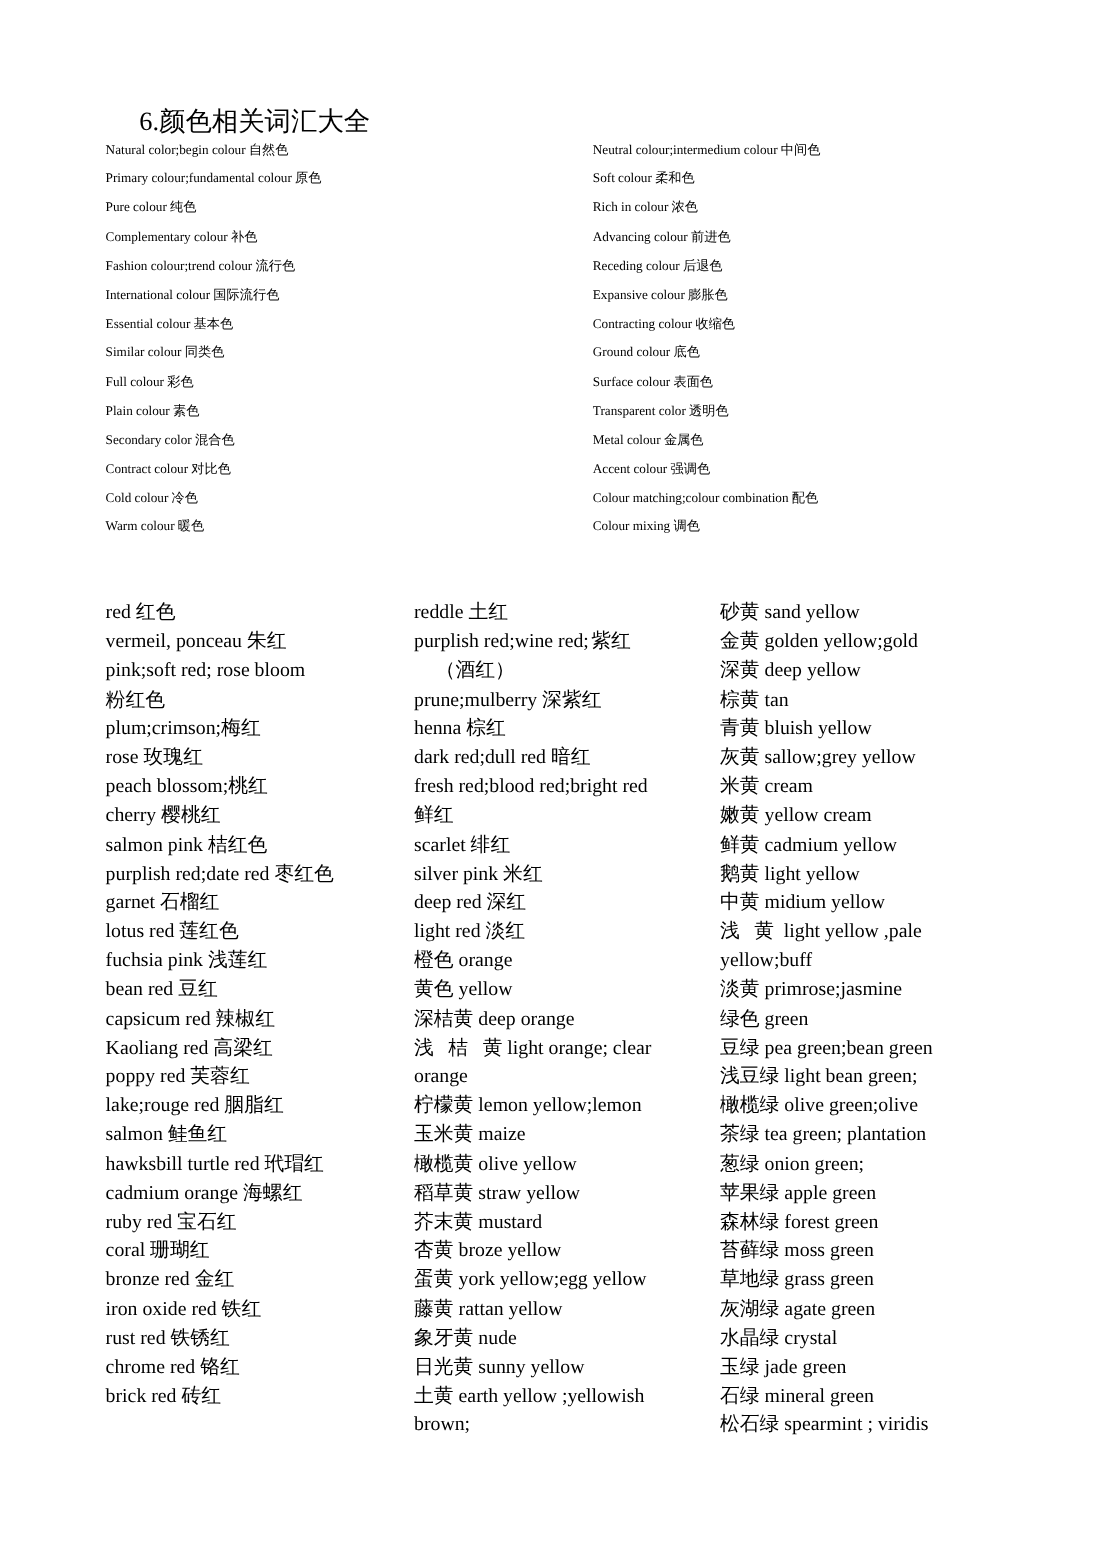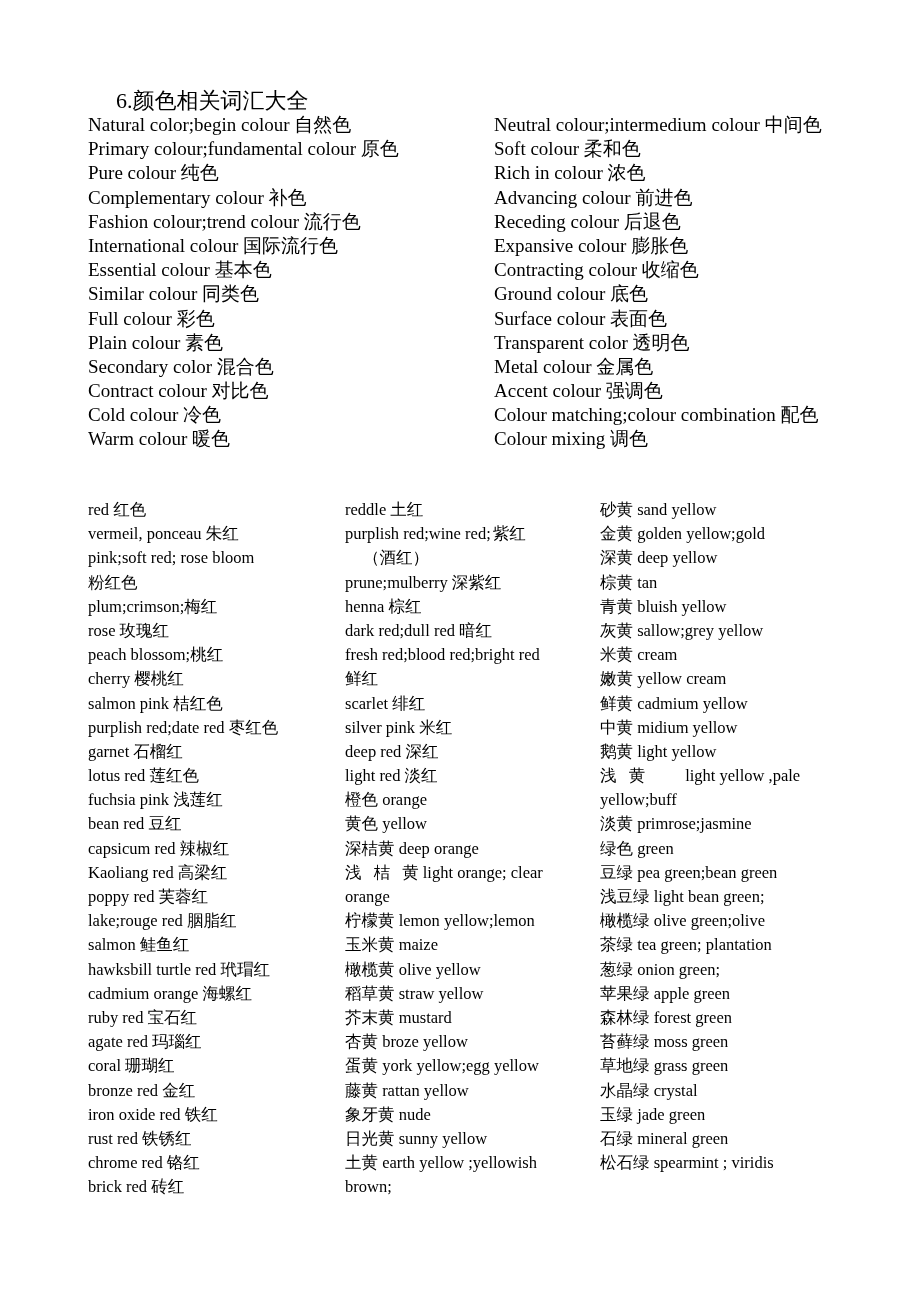--- a/index.html
+++ b/index.html
@@ -36,21 +36,21 @@
   
   .sec1 {
     position: absolute;
     left: 0;
     top: 113px;
     width: 920px;
   }
   .sec1-col {
     position: absolute;
     top: 0;
-    font-size: 19px;
+    font-size: 11px;
     line-height: 24.2px;
   }
   .sec1-col.left  { left: 88px;  width: 390px; }
   .sec1-col.right { left: 494px; width: 430px; }
 
   .sec1-line {
     white-space: nowrap;
     height: 24.2px;
   }
 
@@ -138,21 +138,20 @@
         <div class="sec2-line">fuchsia pink  浅莲红</div>
         <div class="sec2-line">bean red  豆红</div>
         <div class="sec2-line">capsicum red 辣椒红</div>
         <div class="sec2-line">Kaoliang red  高梁红</div>
         <div class="sec2-line">poppy red  芙蓉红</div>
         <div class="sec2-line">lake;rouge red 胭脂红</div>
         <div class="sec2-line">salmon  鲑鱼红</div>
         <div class="sec2-line">hawksbill turtle red  玳瑁红</div>
         <div class="sec2-line">cadmium orange  海螺红</div>
         <div class="sec2-line">ruby red  宝石红</div>
-        <div class="sec2-line">agate red  玛瑙红</div>
         <div class="sec2-line">coral 珊瑚红</div>
         <div class="sec2-line">bronze red 金红</div>
         <div class="sec2-line">iron oxide red 铁红</div>
         <div class="sec2-line">rust red 铁锈红</div>
         <div class="sec2-line">chrome red 铬红</div>
         <div class="sec2-line">brick red 砖红</div>
       </div>
     <div class="sec2-col c2" id="sec2-c2">
         <div class="sec2-line">reddle  土红</div>
         <div class="sec2-line"><div class="sec2-line" style="display: inline;">purplish red;wine red;</div><div class="sec2-line" style="display: inline; margin-left: 2px;">紫红</div></div>
@@ -187,35 +186,36 @@
     <div class="sec2-col c3" id="sec2-c3">
         <div class="sec2-line">砂黄  sand yellow</div>
         <div class="sec2-line">金黄  golden yellow;gold</div>
         <div class="sec2-line">深黄  deep yellow</div>
         <div class="sec2-line">棕黄  tan</div>
         <div class="sec2-line">青黄  bluish yellow</div>
         <div class="sec2-line">灰黄  sallow;grey yellow</div>
         <div class="sec2-line">米黄  cream</div>
         <div class="sec2-line">嫩黄  yellow cream</div>
         <div class="sec2-line">鲜黄  cadmium yellow</div>
+        <div class="sec2-line">鹅黄  light yellow</div>
         <div class="sec2-line">中黄  midium yellow</div>
-        <div class="sec2-line">鹅黄  light yellow</div>
-        <div class="sec2-line"><div class="sec2-line sp-wide" style="display: inline;">浅 黄</div><div class="sec2-line" style="display: inline; margin-left: 36px;">light  yellow  ,pale</div></div>
+        <div class="sec2-line"><div class="sec2-line sp-wide" style="display: inline;">浅 黄</div><div class="sec2-line" style="display: inline; margin-left: 4px;">light  yellow  ,pale</div></div>
         <div class="sec2-line">yellow;buff</div>
         <div class="sec2-line">淡黄  primrose;jasmine</div>
         <div class="sec2-line">绿色  green</div>
         <div class="sec2-line">豆绿  pea green;bean green</div>
         <div class="sec2-line">浅豆绿  light bean green;</div>
         <div class="sec2-line">橄榄绿  olive green;olive</div>
         <div class="sec2-line">茶绿  tea green; plantation</div>
         <div class="sec2-line">葱绿  onion green;</div>
         <div class="sec2-line">苹果绿  apple green</div>
         <div class="sec2-line">森林绿  forest green</div>
         <div class="sec2-line">苔藓绿  moss green</div>
         <div class="sec2-line">草地绿  grass green</div>
+        <div class="sec2-line">灰湖绿  agate green</div>
         <div class="sec2-line">水晶绿  crystal</div>
         <div class="sec2-line">玉绿  jade green</div>
         <div class="sec2-line">石绿  mineral green</div>
         <div class="sec2-line">松石绿  spearmint ; viridis</div>
       </div>
   </div>
 
 </div>
 
 </body></html>

